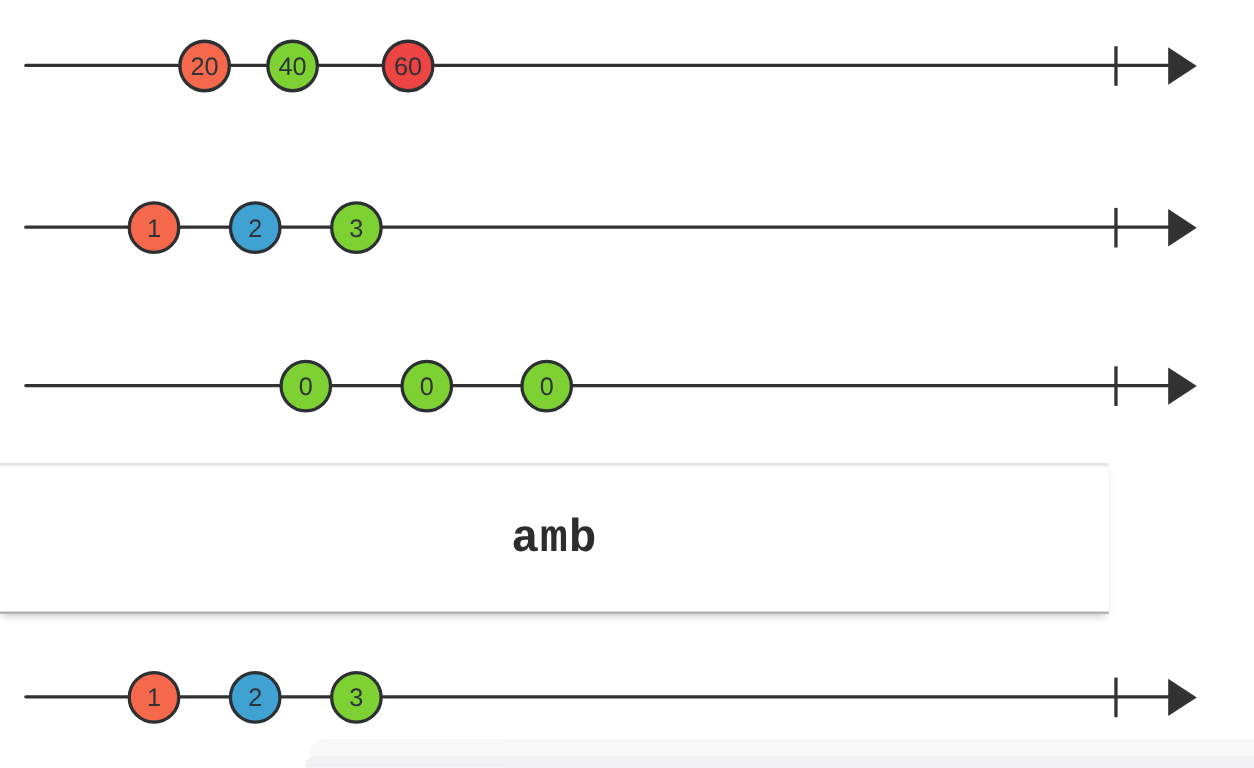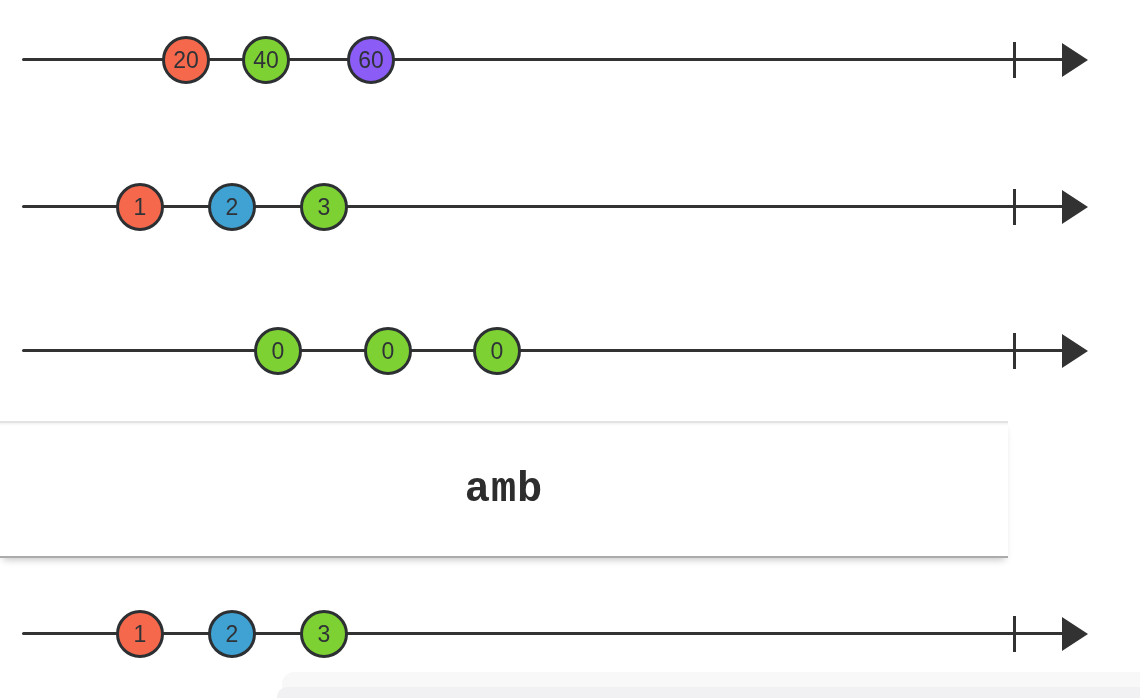--- a/index.html
+++ b/index.html
@@ -65,21 +65,21 @@
 
   <div class="footer-card-light" data-interactable="false"></div>
   <div class="footer-card-dark" data-interactable="false"></div>
 
 <div class="timeline" data-interactable="false" style="top: 30px;">
       <div class="tl-line" data-interactable="false" style="left: 22px; width: 1044px; background: rgb(50, 50, 50);"></div>
       <div class="tl-tick" data-interactable="true" style="left: 1013px; background: rgb(50, 50, 50);"></div>
       <div class="tl-arrow" data-interactable="false" style="left: 1062px; border-left: 26px solid rgb(50, 50, 50);"></div>
       <div class="marble" data-interactable="true" style="left: 162px; background: rgb(245, 104, 76); border: 3px solid rgb(45, 48, 51); color: rgb(47, 51, 55);">20</div>
       <div class="marble" data-interactable="true" style="left: 242px; background: rgb(126, 209, 51); border: 3px solid rgb(45, 48, 51); color: rgb(47, 51, 55);">40</div>
-      <div class="marble" data-interactable="true" style="left: 347px; background: #8b5cf6; border: 3px solid rgb(45, 48, 51); color: rgb(47, 51, 55);">60</div>
+      <div class="marble" data-interactable="true" style="left: 347px; background: #ef4444; border: 3px solid rgb(45, 48, 51); color: rgb(47, 51, 55);">60</div>
     </div>
     <div class="timeline" data-interactable="false" style="top: 177px;">
       <div class="tl-line" data-interactable="false" style="left: 22px; width: 1044px; background: rgb(50, 50, 50);"></div>
       <div class="tl-tick" data-interactable="true" style="left: 1013px; background: rgb(50, 50, 50);"></div>
       <div class="tl-arrow" data-interactable="false" style="left: 1062px; border-left: 26px solid rgb(50, 50, 50);"></div>
       <div class="marble" data-interactable="true" style="left: 116px; background: rgb(245, 104, 76); border: 3px solid rgb(45, 48, 51); color: rgb(47, 51, 55);">1</div>
       <div class="marble" data-interactable="true" style="left: 208px; background: rgb(63, 162, 210); border: 3px solid rgb(45, 48, 51); color: rgb(47, 51, 55);">2</div>
       <div class="marble" data-interactable="true" style="left: 300px; background: rgb(126, 209, 51); border: 3px solid rgb(45, 48, 51); color: rgb(47, 51, 55);">3</div>
     </div>
     <div class="timeline" data-interactable="false" style="top: 321px;">

